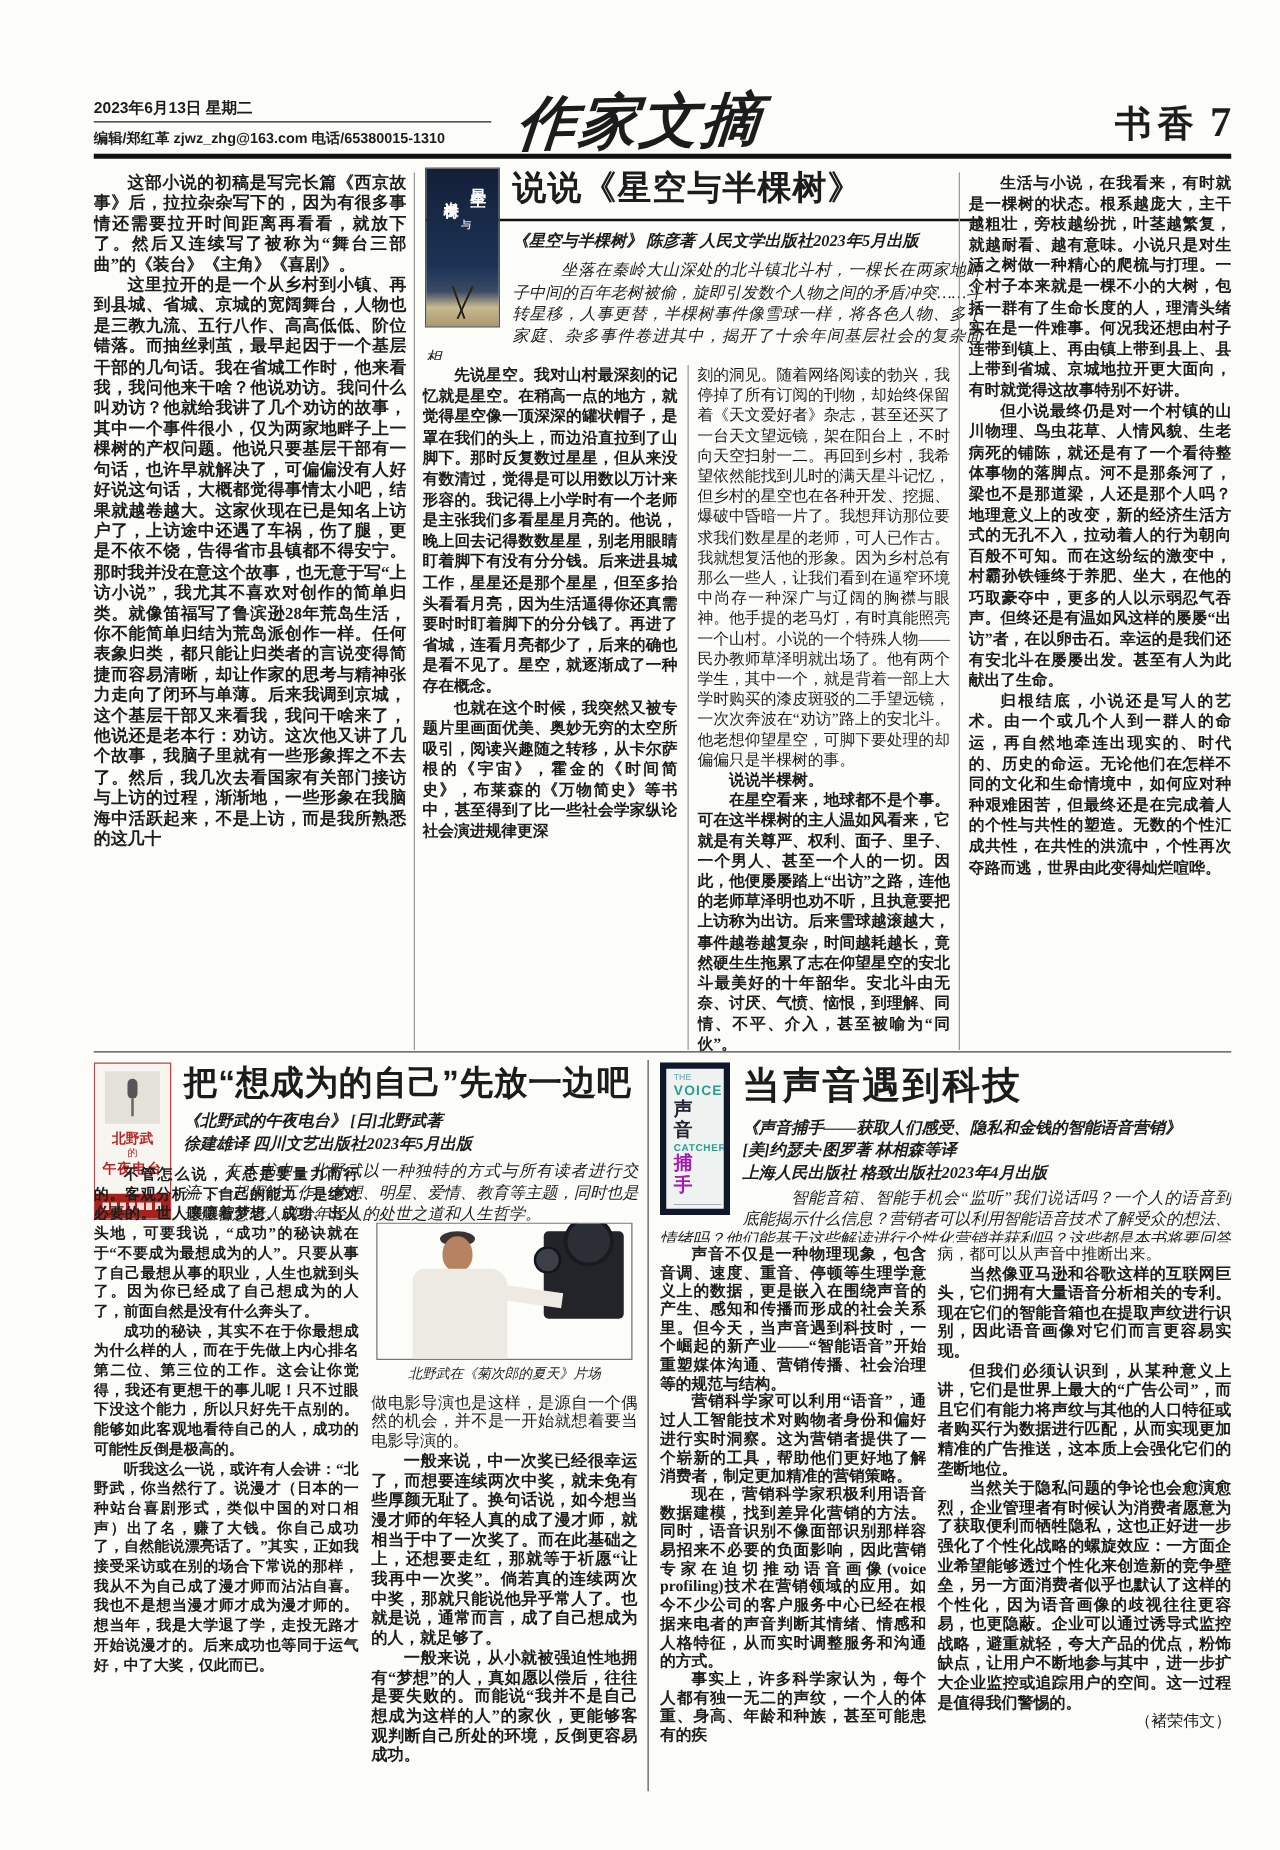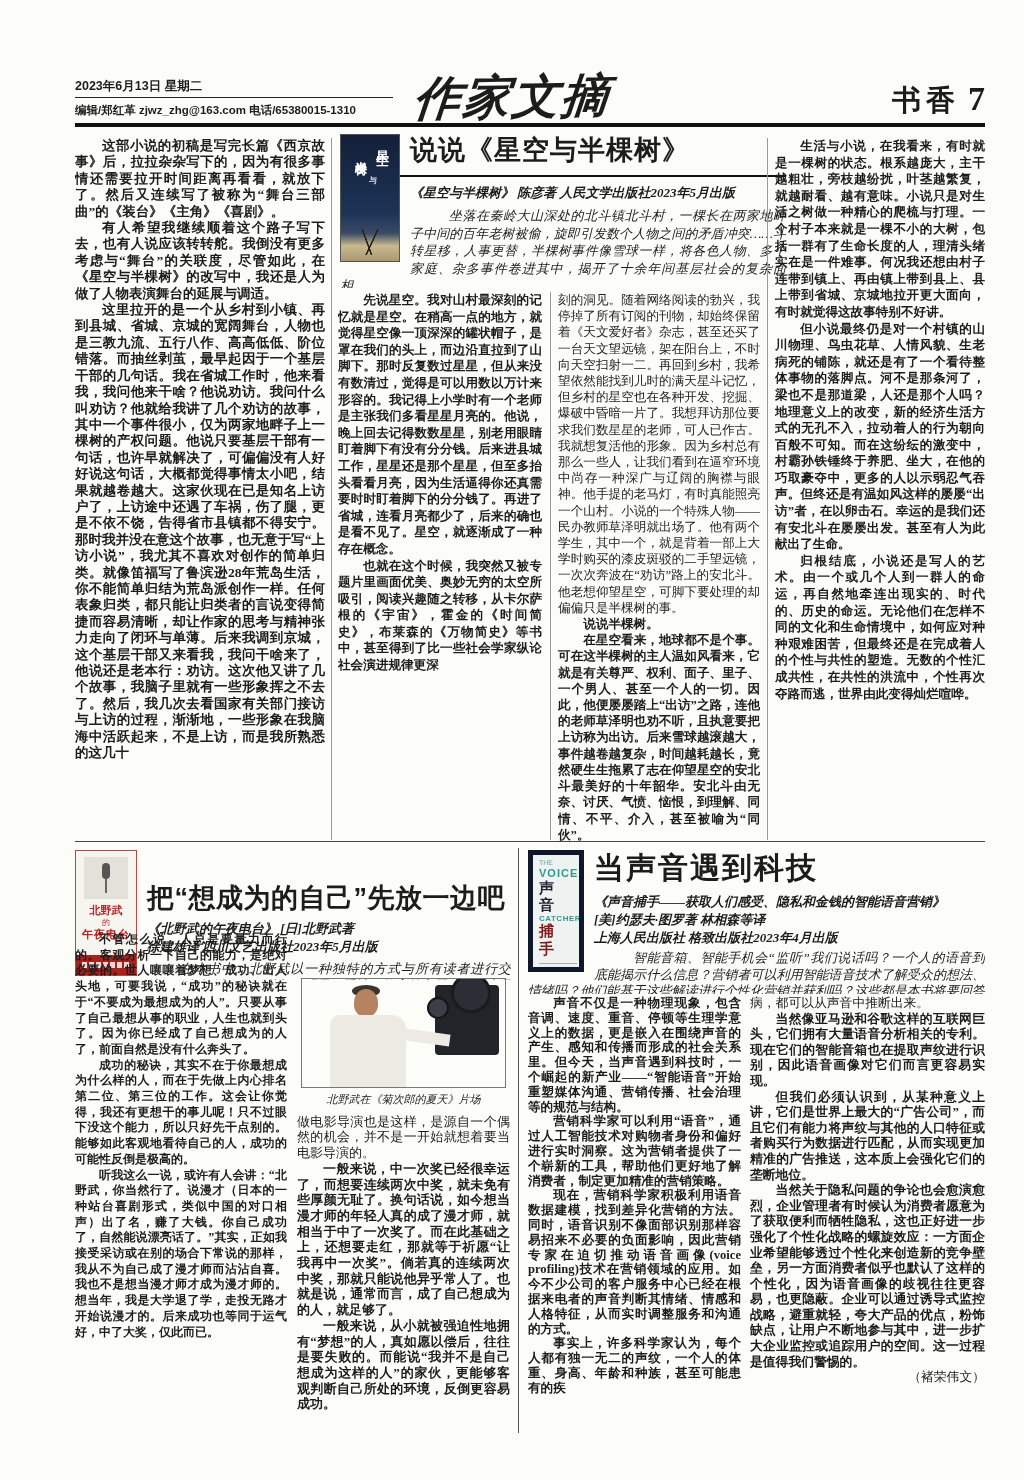--- a/index.html
+++ b/index.html
@@ -57,21 +57,21 @@
            border:1px solid #b44;position:relative;overflow:hidden;text-align:center;}
   .a2cover .ph{position:absolute;left:8px;top:6px;width:44px;height:42px;background:#e4e1d8;}
   .a2cover .mic{position:absolute;left:26px;top:12px;width:8px;height:16px;background:#555;border-radius:4px;}
   .a2cover .micst{position:absolute;left:29px;top:28px;width:2px;height:14px;background:#666;}
   .a2cover .kt{position:absolute;left:0;top:52px;width:100%;color:#b22;font-weight:bold;font-size:11px;}
   .a2cover .kt2{position:absolute;left:0;top:66px;width:100%;color:#b22;font-size:8px;}
   .a2cover .kt3{position:absolute;left:0;top:76px;width:100%;color:#b22;font-weight:bold;font-size:11px;letter-spacing:1px;}
   .a2cover .band{position:absolute;left:0;bottom:0;width:100%;height:20px;background:#a8221d;}
   .a2cover .bandln{position:absolute;left:6px;bottom:7px;width:48px;height:6px;
       background:repeating-linear-gradient(90deg,#f2d9d7 0 5px,transparent 5px 7px);}
-  .a2title{font-family:"Liberation Sans",sans-serif;font-weight:bold;font-size:27px;letter-spacing:0.5px;margin-top:32px;}
+  .a2title{font-family:"Liberation Sans",sans-serif;font-weight:bold;font-size:27px;letter-spacing:0.5px;}
   .bylsm{font-weight:bold;font-style:italic;font-size:13px;line-height:18px;margin-top:4px;}
   .cA{left:75px; top:932px;width:212px;height:450px;font-size:12px;line-height:15.7px;}
   .cB{left:297px;top:978px;width:213px;height:454px;font-size:13px;line-height:15.7px;}
   .photo{position:relative;width:203px;height:108px;border:1px solid #777;margin:0 auto;
      background:linear-gradient(180deg,#aebfc6 0%,#c8c0a6 55%,#8d English 0,#93886f 100%);overflow:hidden;}
   .photo .head{position:absolute;left:52px;top:10px;width:24px;height:28px;background:#b5835f;border-radius:50% 50% 45% 45%;}
   .photo .hair{position:absolute;left:50px;top:6px;width:28px;height:12px;background:#3a3330;border-radius:50%;}
   .photo .shirt{position:absolute;left:28px;top:36px;width:76px;height:72px;background:#eceae2;border-radius:10px 14px 0 0;}
   .photo .arm{position:absolute;left:96px;top:52px;width:52px;height:12px;background:#eceae2;transform:rotate(8deg);}
   .photo .cam{position:absolute;right:6px;top:6px;width:64px;height:70px;background:#23242a;border-radius:4px;}
@@ -80,21 +80,21 @@
   .caption{font-style:italic;font-size:11px;text-align:center;margin:4px 0 6px 0;}
   
   .a3head{left:528px;top:848px;width:457px;height:146px;overflow:hidden;}
   .a3cover{float:left;width:56px;height:122px;margin:2px 10px 2px 0;background:#eef2f0;
            border:5px solid #0f172a;position:relative;overflow:hidden;padding:4px 0 0 6px;box-sizing:border-box;}
   .a3cover div{line-height:1.15;}
   .a3cover .e1{font-family:"Liberation Sans",sans-serif;font-size:7px;color:#6aa;}
   .a3cover .e2{font-family:"Liberation Sans",sans-serif;font-size:11px;font-weight:bold;color:#2a9d8f;letter-spacing:1px;}
   .a3cover .z1{font-size:15px;font-weight:bold;color:#223;letter-spacing:6px;}
   .a3cover .e3{font-family:"Liberation Sans",sans-serif;font-size:8px;font-weight:bold;color:#2a9d8f;letter-spacing:0.5px;}
-  .a3cover .z2{font-size:15px;font-weight:bold;color:#7f1d1d;letter-spacing:6px;}
+  .a3cover .z2{font-size:15px;font-weight:bold;color:#a21caf;letter-spacing:6px;}
   .a3cover .gl{margin-top:5px;width:38px;height:14px;
       background:repeating-linear-gradient(180deg,#aab 0 1px,transparent 1px 4px);}
   .a3title{font-family:"Liberation Sans",sans-serif;font-weight:bold;font-size:30px;letter-spacing:2px;}
   .cC{left:528px;top:996px;width:213px;height:437px;font-size:12.6px;line-height:14.8px;}
   .cD{left:750px;top:996px;width:235px;height:437px;font-size:12.8px;line-height:15.6px;}
   .attr{text-align:right;}
 </style>
 </head>
 <body>
 
@@ -120,21 +120,20 @@
     <div class="a1byline">《星空与半棵树》 陈彦著  人民文学出版社2023年5月出版</div>
     <div class="intro">坐落在秦岭大山深处的北斗镇北斗村，一棵长在两家地畔子中间的百年老树被偷，旋即引发数个人物之间的矛盾冲突……斗转星移，人事更替，半棵树事件像雪球一样，将各色人物、多个家庭、杂多事件卷进其中，揭开了十余年间基层社会的复杂面相。</div>
   </div>
 
   <div class="vr vr1"></div>
   <div class="vr vr2"></div>
   <div class="vr vr3"></div>
 
   <div class="col c1">
     <p class="ind">这部小说的初稿是写完长篇《西京故事》后，拉拉杂杂写下的，因为有很多事情还需要拉开时间距离再看看，就放下了。然后又连续写了被称为“舞台三部曲”的《装台》《主角》《喜剧》。</p>
-    <p class="ind">有人希望我继续顺着这个路子写下去，也有人说应该转转舵。我倒没有更多考虑与“舞台”的关联度，尽管如此，在《星空与半棵树》的改写中，我还是人为做了人物表演舞台的延展与调适。</p>
     <p class="ind">这里拉开的是一个从乡村到小镇、再到县城、省城、京城的宽阔舞台，人物也是三教九流、五行八作、高高低低、阶位错落。而抽丝剥茧，最早起因于一个基层干部的几句话。我在省城工作时，他来看我，我问他来干啥？他说劝访。我问什么叫劝访？他就给我讲了几个劝访的故事，其中一个事件很小，仅为两家地畔子上一棵树的产权问题。他说只要基层干部有一句话，也许早就解决了，可偏偏没有人好好说这句话，大概都觉得事情太小吧，结果就越卷越大。这家伙现在已是知名上访户了，上访途中还遇了车祸，伤了腿，更是不依不饶，告得省市县镇都不得安宁。那时我并没在意这个故事，也无意于写“上访小说”，我尤其不喜欢对创作的简单归类。就像笛福写了鲁滨逊28年荒岛生活，你不能简单归结为荒岛派创作一样。任何表象归类，都只能让归类者的言说变得简捷而容易清晰，却让作家的思考与精神张力走向了闭环与单薄。后来我调到京城，这个基层干部又来看我，我问干啥来了，他说还是老本行：劝访。这次他又讲了几个故事，我脑子里就有一些形象挥之不去了。然后，我几次去看国家有关部门接访与上访的过程，渐渐地，一些形象在我脑海中活跃起来，不是上访，而是我所熟悉的这几十</p>
   </div>
   <div class="col c2">
     <p class="ind">先说星空。我对山村最深刻的记忆就是星空。在稍高一点的地方，就觉得星空像一顶深深的罐状帽子，是罩在我们的头上，而边沿直拉到了山脚下。那时反复数过星星，但从来没有数清过，觉得是可以用数以万计来形容的。我记得上小学时有一个老师是主张我们多看星星月亮的。他说，晚上回去记得数数星星，别老用眼睛盯着脚下有没有分分钱。后来进县城工作，星星还是那个星星，但至多抬头看看月亮，因为生活逼得你还真需要时时盯着脚下的分分钱了。再进了省城，连看月亮都少了，后来的确也是看不见了。星空，就逐渐成了一种存在概念。</p>
     <p class="ind">也就在这个时候，我突然又被专题片里画面优美、奥妙无穷的太空所吸引，阅读兴趣随之转移，从卡尔萨根的《宇宙》，霍金的《时间简史》，布莱森的《万物简史》等书中，甚至得到了比一些社会学家纵论社会演进规律更深</p>
   </div>
   <div class="col c3">
     <p>刻的洞见。随着网络阅读的勃兴，我停掉了所有订阅的刊物，却始终保留着《天文爱好者》杂志，甚至还买了一台天文望远镜，架在阳台上，不时向天空扫射一二。再回到乡村，我希望依然能找到儿时的满天星斗记忆，但乡村的星空也在各种开发、挖掘、爆破中昏暗一片了。我想拜访那位要求我们数星星的老师，可人已作古。我就想复活他的形象。因为乡村总有那么一些人，让我们看到在逼窄环境中尚存一种深广与辽阔的胸襟与眼神。他手提的老马灯，有时真能照亮一个山村。小说的一个特殊人物——民办教师草泽明就出场了。他有两个学生，其中一个，就是背着一部上大学时购买的漆皮斑驳的二手望远镜，一次次奔波在“劝访”路上的安北斗。他老想仰望星空，可脚下要处理的却偏偏只是半棵树的事。</p>
     <p class="ind">说说半棵树。</p>
     <p class="ind">在星空看来，地球都不是个事。可在这半棵树的主人温如风看来，它就是有关尊严、权利、面子、里子、一个男人、甚至一个人的一切。因此，他便屡屡踏上“出访”之路，连他的老师草泽明也劝不听，且执意要把上访称为出访。后来雪球越滚越大，事件越卷越复杂，时间越耗越长，竟然硬生生拖累了志在仰望星空的安北斗最美好的十年韶华。安北斗由无奈、讨厌、气愤、恼恨，到理解、同情、不平、介入，甚至被喻为“同伙”。</p>

